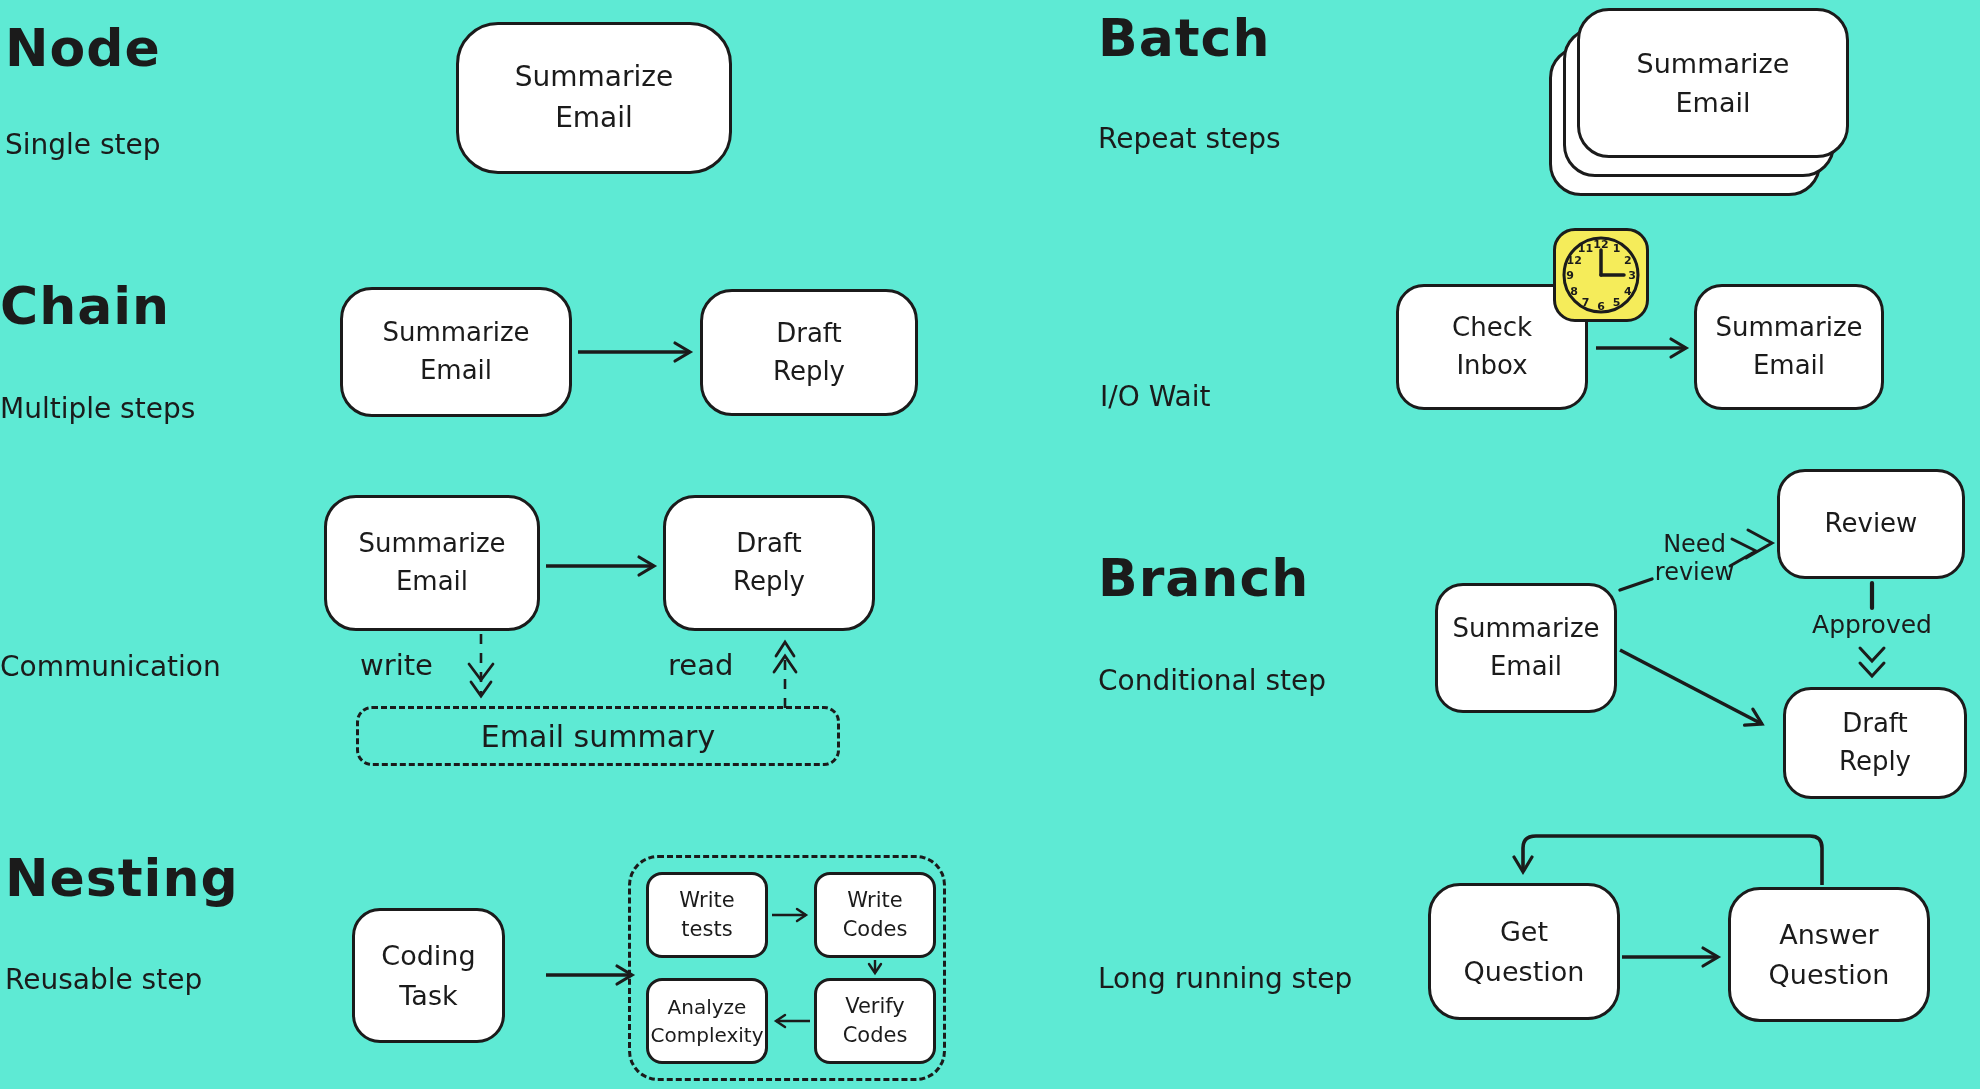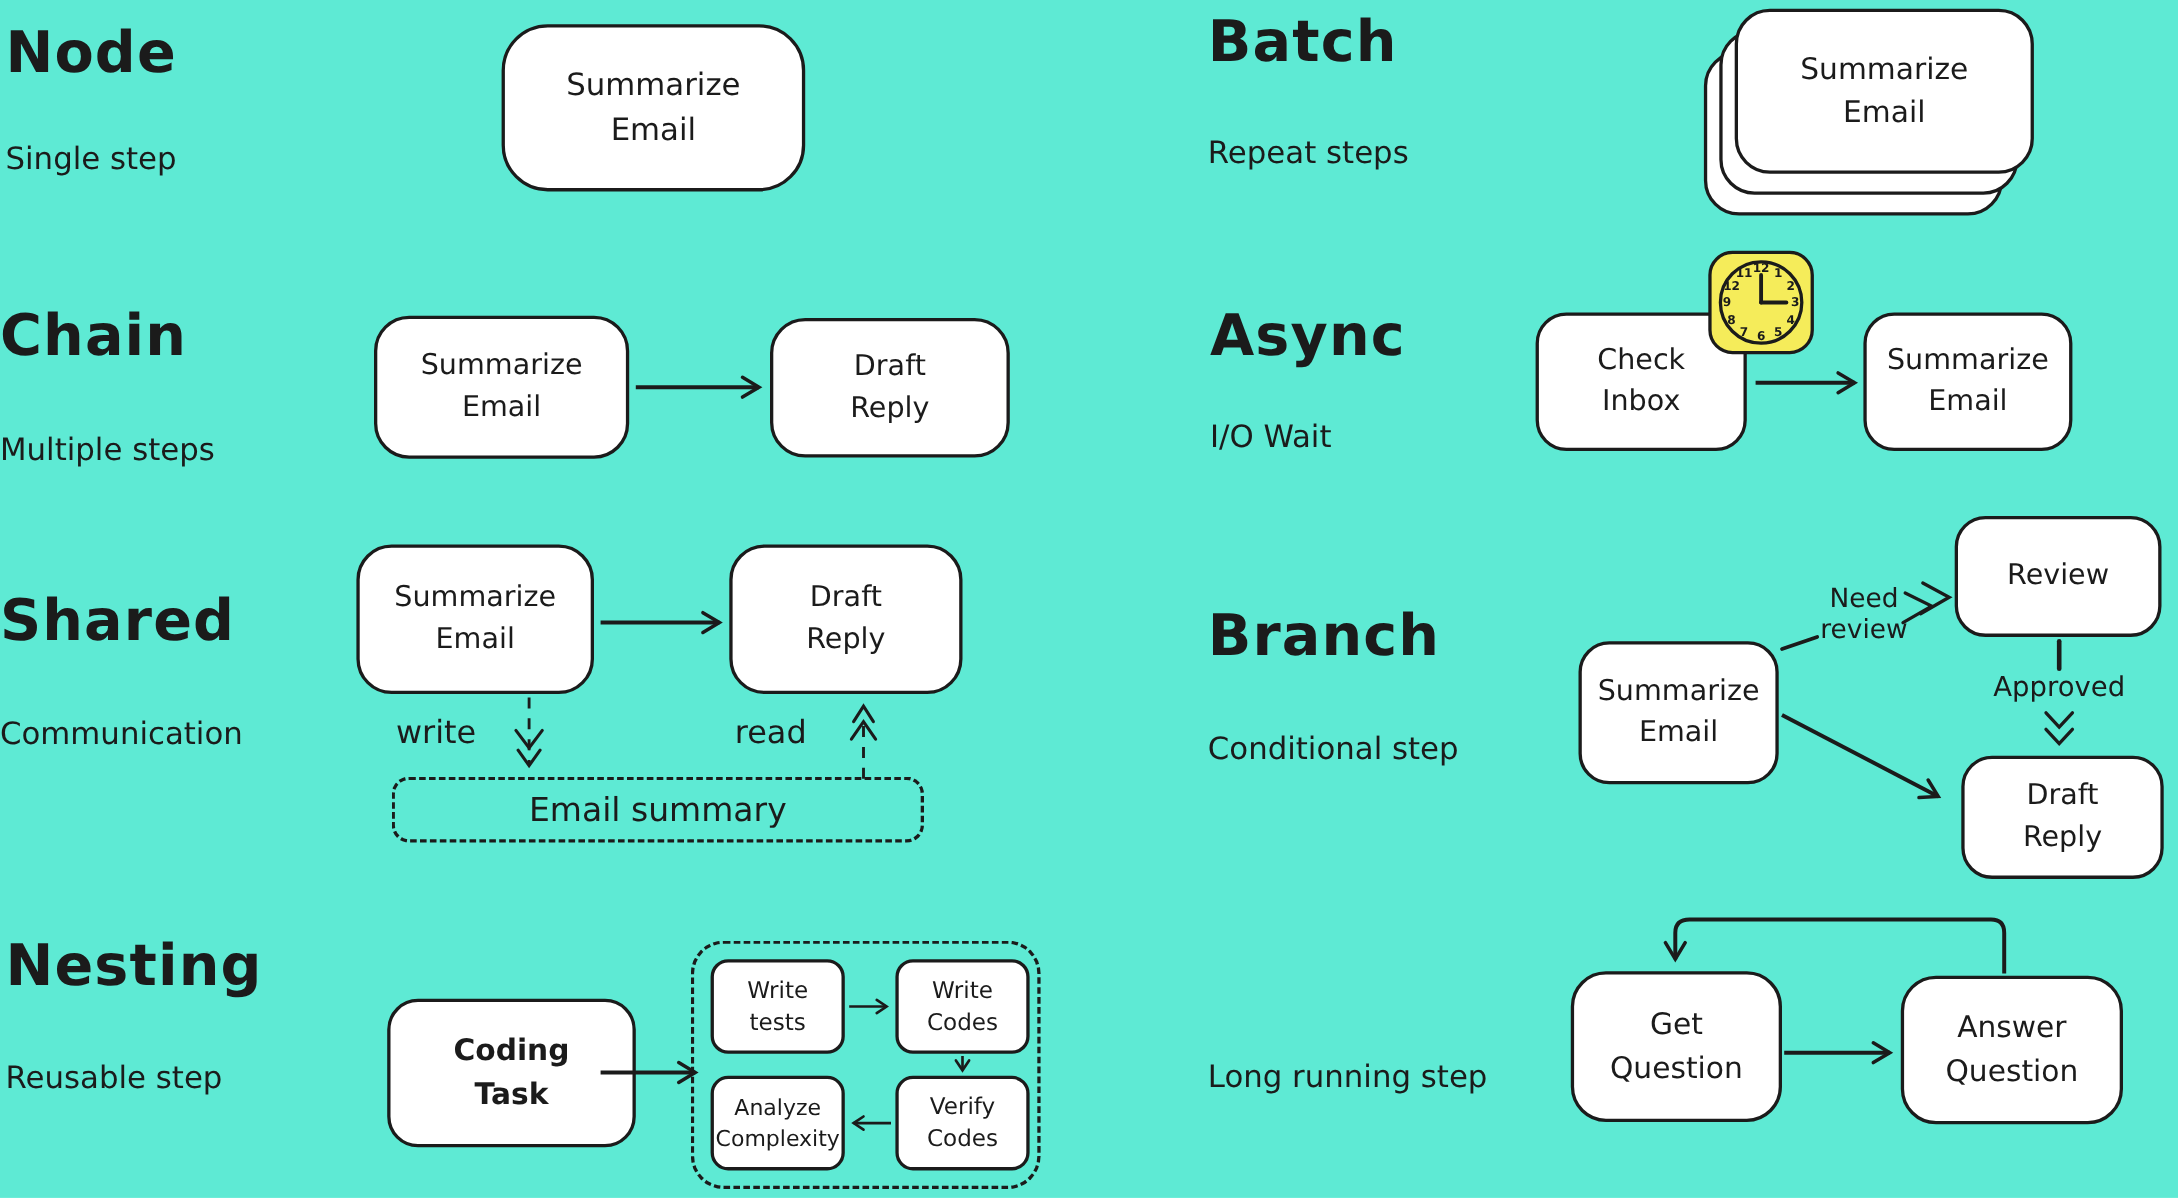--- a/index.html
+++ b/index.html
@@ -69,21 +69,20 @@
   <div class="subtitle" style="left:0px;top:392px;">Multiple steps</div>
   <div class="sbox r30" style="left:340px;top:287px;width:232px;height:130px;">
     <span class="lbl">Summarize
 Email</span>
   </div>
   <div class="sbox r30" style="left:700px;top:289px;width:218px;height:127px;">
     <span class="lbl">Draft
 Reply</span>
   </div>
 
-  <div class="title" style="left:1100px;top:276px;">Async</div>
   <div class="subtitle" style="left:1100px;top:380px;">I/O Wait</div>
   <div class="sbox r26" style="left:1396px;top:284px;width:192px;height:126px;">
     <span class="lbl">Check
 Inbox</span>
   </div>
   <div class="sbox r26" style="left:1694px;top:284px;width:190px;height:126px;">
     <span class="lbl">Summarize
 Email</span>
   </div>
   <div class="clock">
@@ -101,21 +100,20 @@
         <span class="clock-num" style="left: 63.5px; top: 73.8468px;">5</span>
         <span class="clock-num" style="left: 48px; top: 78px;">6</span>
         <span class="clock-num" style="left: 32.5px; top: 73.8468px;">7</span>
         <span class="clock-num" style="left: 21.1532px; top: 62.5px;">8</span>
         <span class="clock-num" style="left: 17px; top: 47px;">9</span>
         <span class="clock-num" style="left: 21.1532px; top: 31.5px;">12</span>
         <span class="clock-num" style="left: 32.5px; top: 20.1532px;">11</span>
       </div>
   </div>
 
-  <div class="title" style="left:0px;top:535px;">Shared</div>
   <div class="subtitle" style="left:0px;top:650px;">Communication</div>
   <div class="sbox r30" style="left:324px;top:495px;width:216px;height:136px;">
     <span class="lbl">Summarize
 Email</span>
   </div>
   <div class="sbox r30" style="left:663px;top:495px;width:212px;height:136px;">
     <span class="lbl">Draft
 Reply</span>
   </div>
   <div class="freelabel" style="left:360px;top:648px;">write</div>
@@ -136,21 +134,21 @@
   <div class="sbox r26" style="left:1783px;top:687px;width:184px;height:112px;">
     <span class="lbl">Draft
 Reply</span>
   </div>
   <div class="freelabel small-lbl" style="left:1642px;top:530px;width:105px;">Need
 review</div>
   <div class="freelabel small-lbl" style="left:1812px;top:610px;width:120px;font-size:25px;">Approved</div>
 
   <div class="title" style="left:5px;top:848px;">Nesting</div>
   <div class="subtitle" style="left:5px;top:963px;">Reusable step</div>
-  <div class="sbox r26" style="left:352px;top:908px;width:226px;height:135px;font-weight:bold;">
+  <div class="sbox r26" style="left:352px;top:908px;width:153px;height:135px;">
     <span class="lbl" style="font-size:27px;">Coding
 Task</span>
   </div>
   <div class="dashedbox" style="left:628px;top:855px;width:318px;height:226px;border-radius:30px;"></div>
   <div class="sbox r16" style="left:646px;top:872px;width:122px;height:86px;">
     <span class="lbl" style="font-size:21px;line-height:1.4;">Write
 tests</span>
   </div>
   <div class="sbox r16" style="left:814px;top:872px;width:122px;height:86px;">
     <span class="lbl" style="font-size:21px;line-height:1.4;">Write

